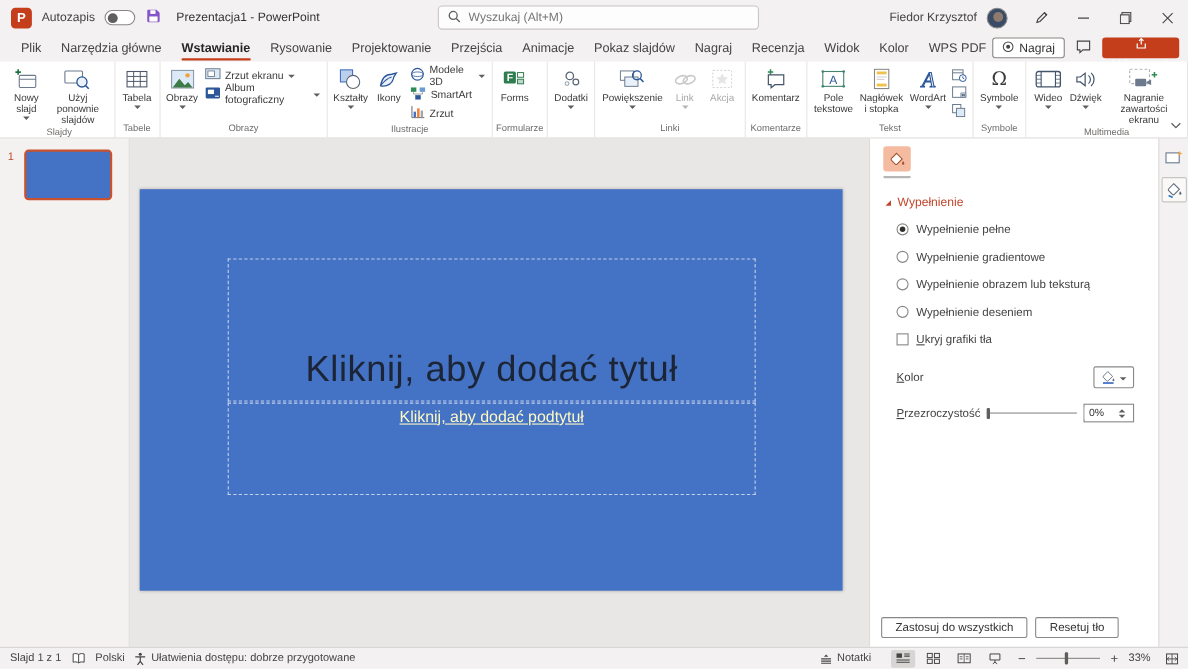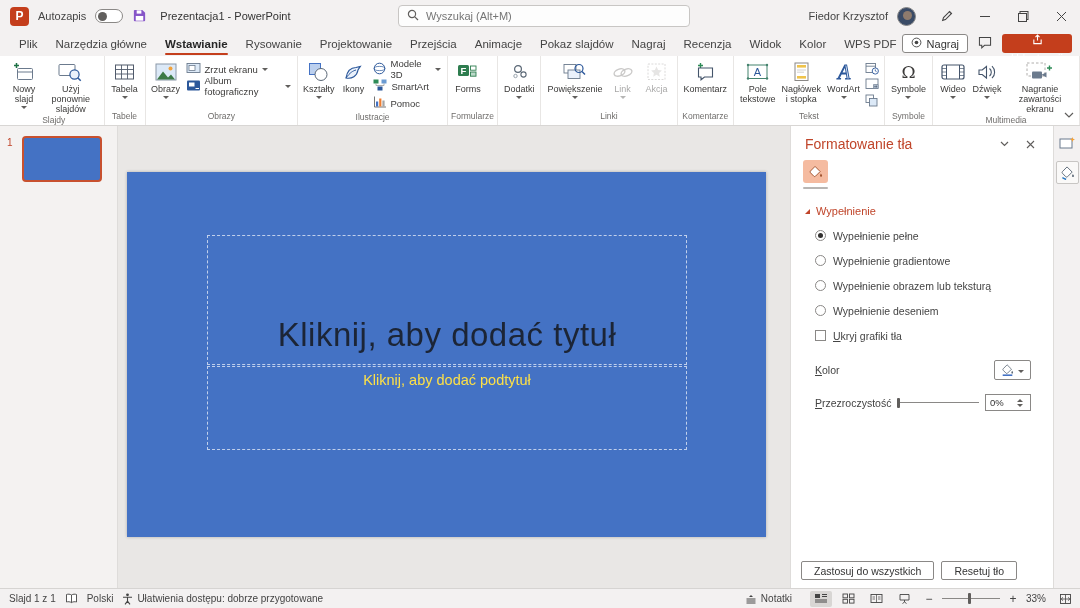--- a/index.html
+++ b/index.html
@@ -53,21 +53,21 @@
   .main { position:absolute; left:0; top:126px; width:1080px; height:462px; }
   .thumbs { position:absolute; left:0; top:0; width:118px; height:462px; background:#F4F2F1; border-right:1px solid #DEDCDA; }
   .thumb-num { position:absolute; left:7px; top:11px; font-size:10px; color:#C0452A; }
   .thumb { position:absolute; left:22px; top:10px; width:80px; height:46px; background:#4472C4; border:2px solid #C8512F; border-radius:4px; }
   .canvas { position:absolute; left:118px; top:0; width:672px; height:462px; background:#E9E7E5; }
   .slide { position:absolute; left:9px; top:46px; width:639px; height:365px; background:#4472C4; box-shadow:0 0 3px rgba(0,0,0,.25); }
   .ph { position:absolute; left:80px; width:480px; border:1px dashed rgba(235,240,250,.75); display:flex; flex-direction:column; align-items:center; }
   .ph-title { top:63px; height:130px; justify-content:flex-end; padding-bottom:10px; }
   .ph-sub { top:194px; height:84px; justify-content:flex-start; padding-top:5px; }
   .title-text { font-size:33px; font-weight:300; color:#1c2536; letter-spacing:.5px; }
-  .sub-text { font-size:14.5px; color:#fde047; }
+  .sub-text { font-size:14.5px; color:#fef9c3;text-decoration:underline; }
 
   
   .pane { position:absolute; left:790px; top:0; width:263px; height:462px; background:#FFFFFF; border-left:1px solid #DEDCDA; }
   .pane-head { display:flex; align-items:center; padding:9px 10px 0 14px; }
   .pane-title { font-size:14px; color:#C0452A; flex:1; }
   .pane-hbtn { width:26px; height:18px; display:flex; align-items:center; justify-content:center; color:#605E5C; }
   .pane-tools { padding:7px 0 0 12px; }
   .tool-active { width:25px; height:23px; background:#F5BBA0; border-radius:3px; display:flex; align-items:center; justify-content:center; }
   .tool-underline { width:25px; height:2px; background:#B8B6B4; margin:4px 0 0 12px; border-radius:1px; }
   .pane-section { display:flex; align-items:center; gap:6px; padding:16px 0 0 14px; }
@@ -323,21 +323,21 @@
                 </svg></span>
             <span>SmartArt</span>
           </div>
           <div class="smbtn">
             <span><svg width="13" height="12" viewBox="0 0 13 12">
                   <path d="M1.5 0.5V11H13" stroke="#666" fill="none" stroke-width=".9"></path>
                   <rect x="3" y="5.5" width="2.2" height="5" fill="#4472c4"></rect>
                   <rect x="6.2" y="2.5" width="2.2" height="8" fill="#ED7D31"></rect>
                   <rect x="9.4" y="4.5" width="2.2" height="6" fill="#A5A5A5"></rect>
                 </svg></span>
-            <span>Pomoc</span>
+            <span>Zrzut</span>
           </div>
         </div>
       </div>
       <div class="glabel">Ilustracje</div>
     </div>
 
     <div class="rgroup">
       <div class="rbody">
         <div class="bigbtn">
           <span class="bicon">
@@ -553,33 +553,20 @@
         <div class="ph ph-title">
           <span class="title-text">Kliknij, aby dodać tytuł</span>
         </div>
         <div class="ph ph-sub">
           <span class="sub-text">Kliknij, aby dodać podtytuł</span>
         </div>
       </div>
     </div>
 
     <div class="pane">
-      <div class="pane-head">
-        <span class="pane-title">Formatowanie tła</span>
-        <span class="pane-hbtn">
-            <svg width="9" height="6" viewBox="0 0 9 6">
-              <path d="M1 1l3.5 3.5L8 1" fill="none" stroke="#605E5C" stroke-width="1.2"></path>
-            </svg>
-          </span>
-        <span class="pane-hbtn">
-            <svg width="9" height="9" viewBox="0 0 9 9">
-              <path d="M1 1l7 7M8 1L1 8" stroke="#605E5C" stroke-width="1.1"></path>
-            </svg>
-          </span>
-      </div>
       <div class="pane-tools">
         <div class="tool-active">
           <svg width="15" height="14" viewBox="0 0 16 15">
               <path d="M7.5 1.5L13 7 8 12a1.3 1.3 0 01-1.8 0L2.6 8.3a1.3 1.3 0 010-1.8z" fill="#fff" stroke="#A0522D" stroke-width="1"></path>
               <path d="M13.8 9c.8 1.1 1.3 1.9 1.3 2.5a1.15 1.15 0 01-2.3 0c0-.6.5-1.4 1-2.5z" fill="#A0522D"></path>
             </svg>
         </div>
       </div>
       <div class="tool-underline"></div>
 

